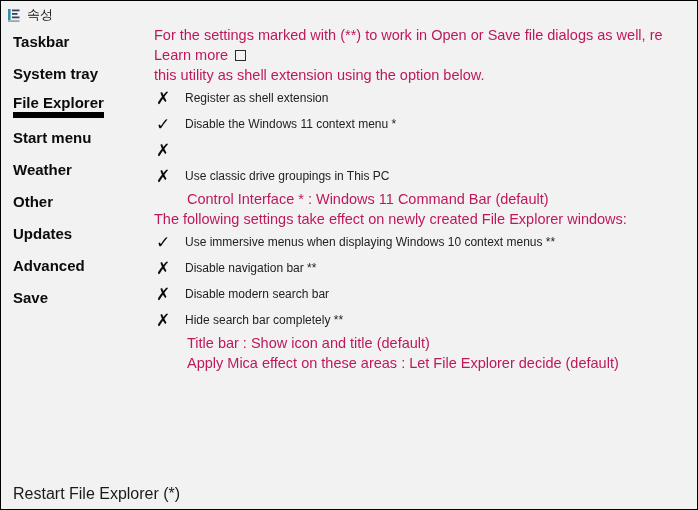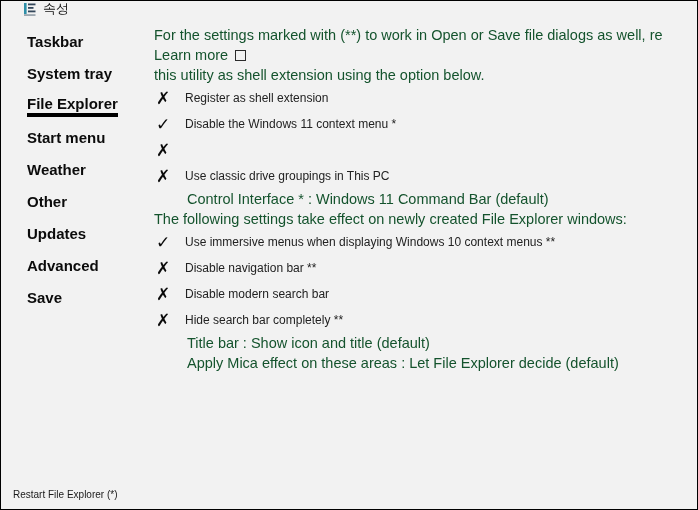--- a/index.html
+++ b/index.html
@@ -21,22 +21,22 @@
   }
 
   
   #titlebar {
     position: absolute;
     left: 0; top: 0;
     width: 100%;
     height: 22px;
     background: #f2f2f2;
     display: flex;
-    align-items: flex-start;
-    padding-left: 21px;
+    align-items: flex-end;
+    padding-left: 5px;
     box-sizing: border-box;
   }
   #titlebar .app-icon {
     width: 16px;
     height: 16px;
     position: relative;
     flex: 0 0 auto;
     margin-right: 5px;
   }
   #titlebar .app-icon svg { display: block; }
@@ -44,56 +44,56 @@
     font-size: 13px;
     color: #111111;
     line-height: 16px;
     white-space: nowrap;
     font-family: "DejaVu Sans", sans-serif;
   }
 
   
   #sidebar {
     position: absolute;
-    left: 14px;
+    left: 0;
     top: 24px;
     width: 150px;
   }
   .nav-item {
     height: 32px;
     display: flex;
     align-items: center;
     padding-left: 12px;
     box-sizing: border-box;
     font-size: 15px;
     font-weight: bold;
     color: #0b0b0b;
     white-space: nowrap;
     cursor: default;
   }
   .nav-item .nav-label {
     display: inline-block;
     line-height: 19px;
   }
   .nav-item.selected .nav-label {
-    border-bottom: 4px solid #000000;
+    border-bottom: 6px solid #000000;
   }
 
   
   #content {
     position: absolute;
     left: 151px;
     top: 24px;
     right: 0;
     bottom: 30px;
     overflow: hidden;
   }
   .para {
     font-size: 14.5px;
-    color: #14532d;
+    color: #be185d;
     line-height: 20px;
     white-space: nowrap;
     padding-left: 2px;
   }
   .para.indent-sub {
     padding-left: 35px;
   }
   .opt-row {
     height: 26px;
     display: flex;
@@ -135,21 +135,21 @@
     left: 0;
     bottom: 0;
     width: 100%;
     height: 30px;
     display: flex;
     align-items: center;
     padding-left: 12px;
     box-sizing: border-box;
   }
   #footer .footer-label {
-    font-size: 10px;
+    font-size: 16px;
     color: #1a1a1a;
     white-space: nowrap;
     cursor: default;
   }
 </style>
 </head>
 <body>
 
 <div id="window">
 

